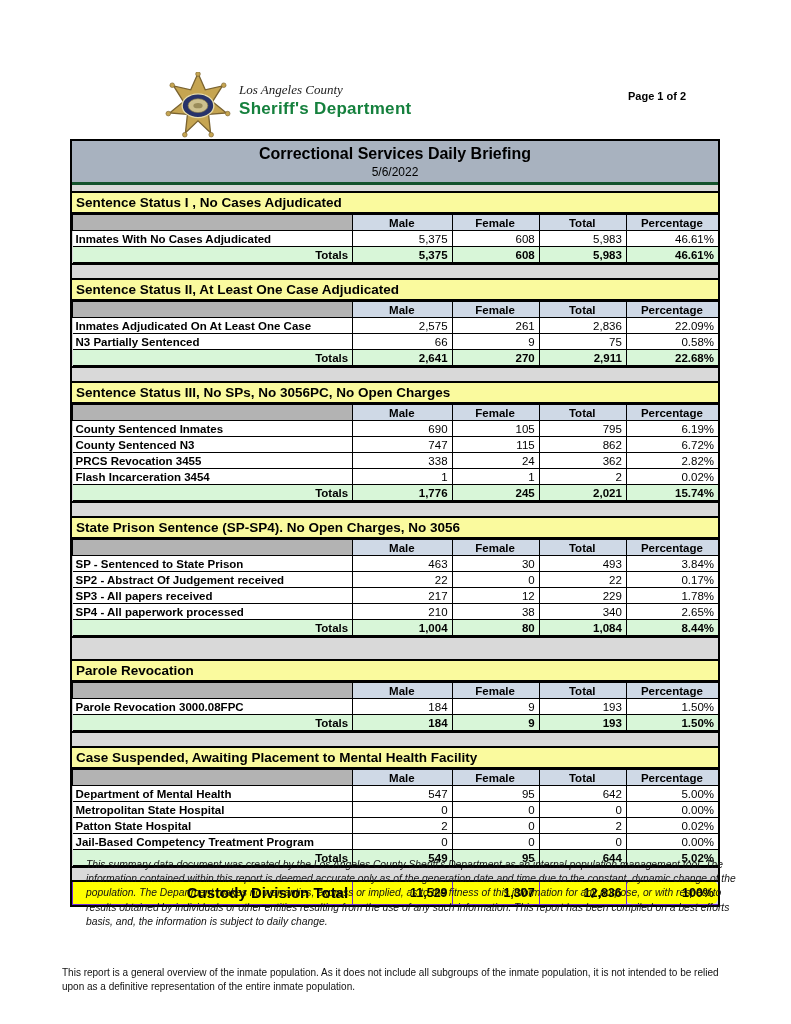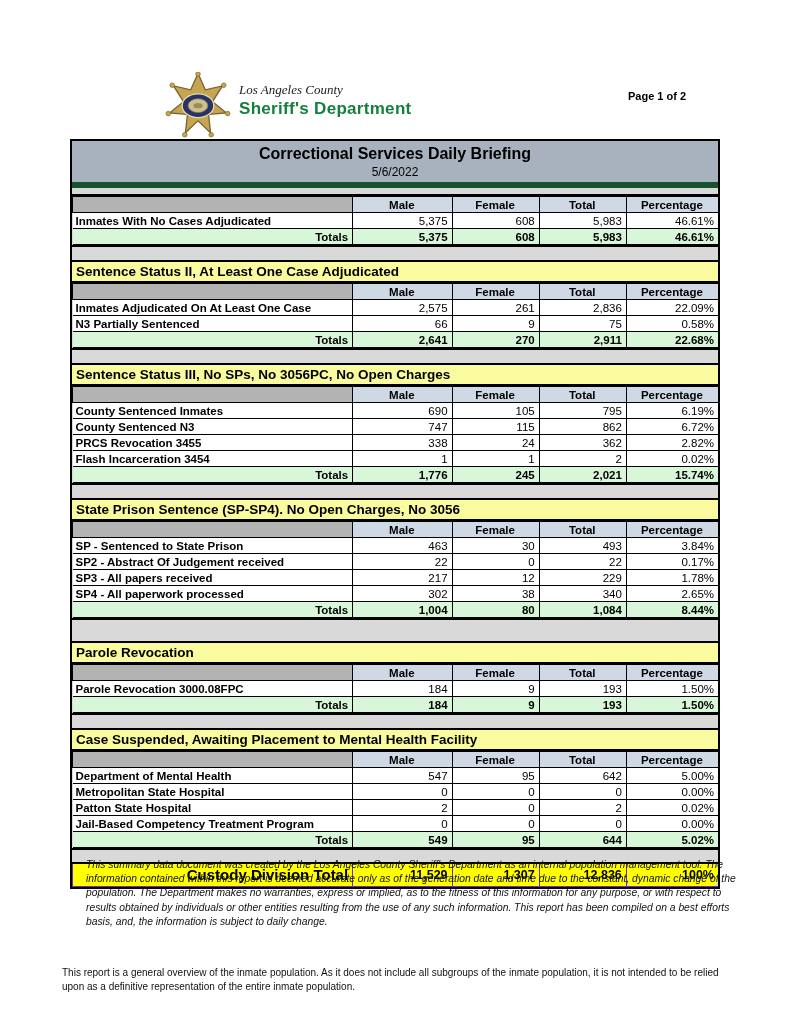--- a/index.html
+++ b/index.html
@@ -32,21 +32,21 @@
   }
 
   
   .report-block {
     position: absolute; top: 139px; left: 70px; width: 650px;
     background: #D9D9D9;
     border: 2px solid #000;
   }
   .title-bar {
     background: #A8B2BF;
-    border-bottom: 6px solid #14532d;
+    border-bottom: 3px solid #14532d;
     text-align: center;
     padding: 4px 0 3px 0;
   }
   .title-main { font-size: 16px; font-weight: bold; }
   .title-date { font-size: 12px; font-weight: normal; margin-top: 2px; }
 
   #sections { display: block; }
   .section { margin-top: 6px; border: 2px solid #000; border-left: none; border-right: none; }
   .section + .section { margin-top: 13px; }
   .section:nth-child(5) { margin-top: 21px; }
@@ -148,20 +148,21 @@
   <div class="page-num">Page 1 of 2</div>
 
   <div class="report-block">
     <div class="title-bar">
       <div class="title-main">Correctional Services Daily Briefing</div>
       <div class="title-date">5/6/2022</div>
     </div>
 
     <div id="sections">
         <div class="section">
+          <div class="section-header">Sentence Status I , No Cases Adjudicated</div>
           <table class="data-table">
             <colgroup>
               <col style="width: 43.4%;">
               <col style="width: 15.4%;">
               <col style="width: 13.5%;">
               <col style="width: 13.5%;">
               <col style="width: 14.2%;">
             </colgroup>
             <tbody>
               <tr>
@@ -320,21 +321,21 @@
               </tr>
               <tr class="data-row">
                 <td class="row-label">SP3 - All papers received</td>
                 <td class="num">217</td>
                 <td class="num">12</td>
                 <td class="num">229</td>
                 <td class="num">1.78%</td>
               </tr>
               <tr class="data-row">
                 <td class="row-label">SP4 - All paperwork processed</td>
-                <td class="num">302</td>
+                <td class="num">210</td>
                 <td class="num">38</td>
                 <td class="num">340</td>
                 <td class="num">2.65%</td>
               </tr>
               <tr class="totals-row">
                 <td class="totals-label">Totals</td>
                 <td class="num">1,004</td>
                 <td class="num">80</td>
                 <td class="num">1,084</td>
                 <td class="num">8.44%</td>

